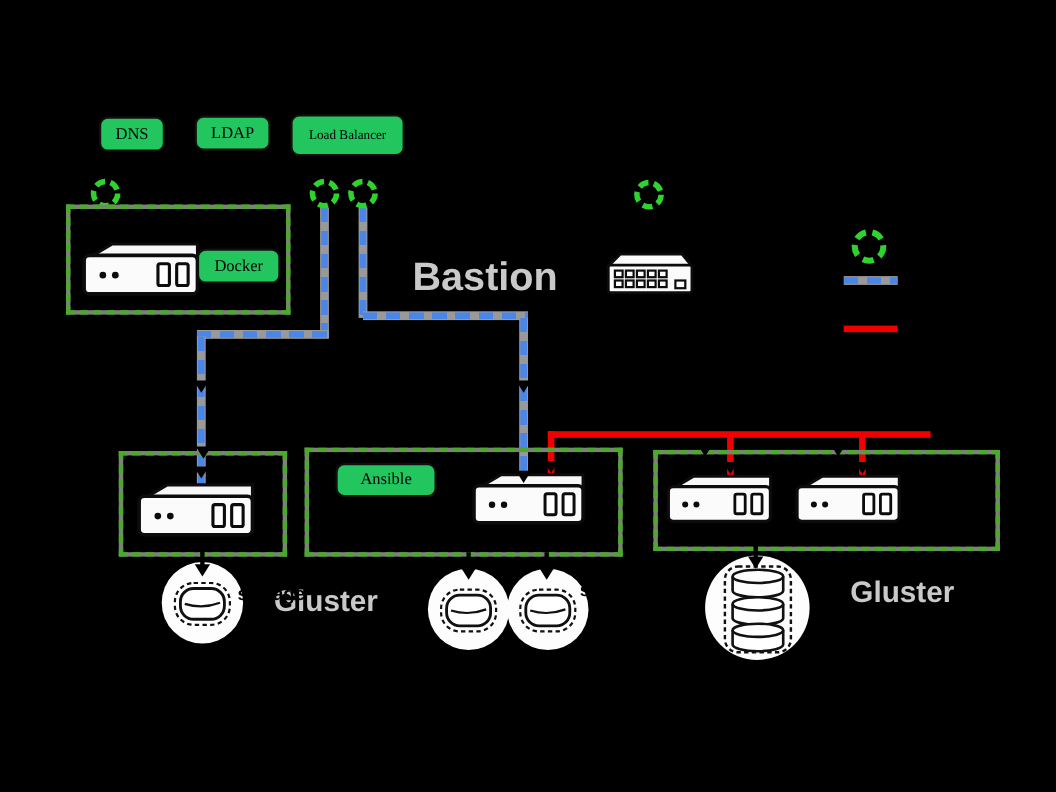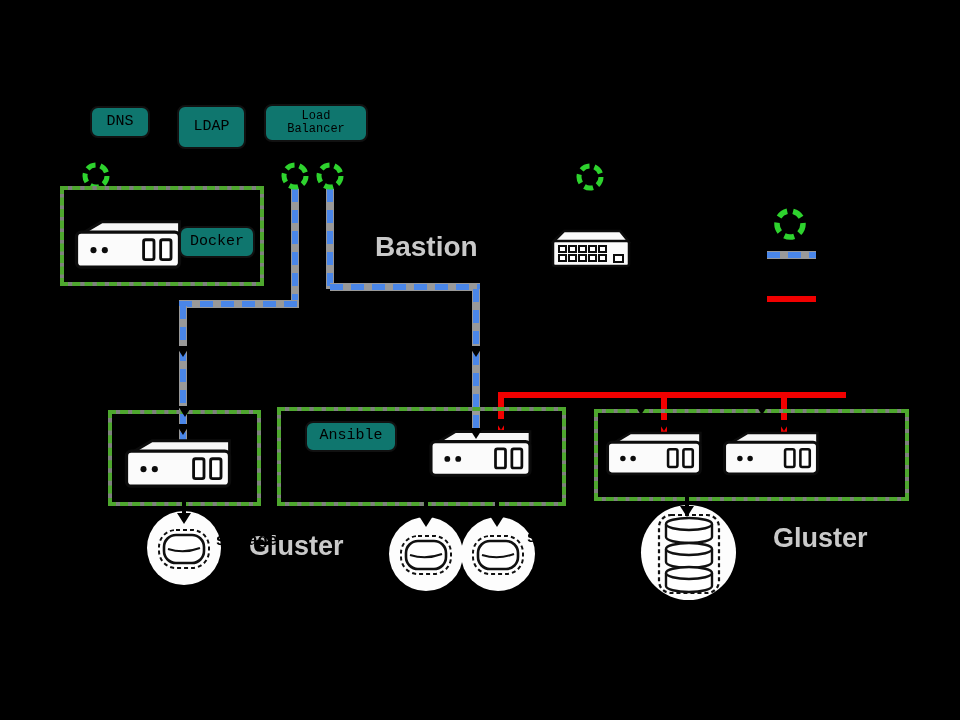--- a/index.html
+++ b/index.html
@@ -1,23 +1,23 @@
 <!DOCTYPE html>
 <html><head>
 <meta charset="utf-8">
 <style>
   html,body{margin:0;padding:0;background:#000;}
   #stage{position:relative;width:960px;height:720px;background:#000;overflow:hidden;
          font-family:"Liberation Sans",sans-serif;}
-  .chip{position:absolute;box-sizing:border-box;background:#0f766e;border:2px solid #111;
+  .chip{position:absolute;box-sizing:border-box;background:#22c55e;border:2px solid #111;
         border-radius:8px;display:flex;align-items:center;justify-content:center;text-align:center;
-        font-size:15px;color:#000;line-height:1.12;font-family:Liberation Mono, monospace;}
+        font-size:15px;color:#000;line-height:1.12;font-family:Liberation Serif, serif;}
   .gbox{position:absolute;box-sizing:border-box;border:4px solid #7f7f7f;}
   .gbox::before{content:"";position:absolute;inset:-4px;border:4px dashed #4ea72e;pointer-events:none;}
-  .glabel{position:absolute;font-weight:bold;font-size:28px;color:#c9c9c9;white-space:nowrap;}
+  .glabel{position:absolute;font-weight:bold;font-size:36px;color:#c9c9c9;white-space:nowrap;}
   .pipe{position:absolute;background:#999;}
   .pipe.h::after{content:"";position:absolute;left:0;right:0;top:1px;bottom:1px;
         background:repeating-linear-gradient(90deg,#4a86e8 0 13px,transparent 13px 21px);}
   .pipe.v::after{content:"";position:absolute;top:0;bottom:0;left:1px;right:1px;
         background:repeating-linear-gradient(180deg,#4a86e8 0 13px,transparent 13px 21px);}
   .red{position:absolute;background:#f10000;}
   .ring{position:absolute;}
   .icon{position:absolute;display:flex;align-items:center;justify-content:center;}
   .diskbg{position:absolute;border-radius:50%;background:#fdfdfd;display:flex;
           align-items:center;justify-content:center;}
@@ -39,21 +39,21 @@
   <div class="pipe v" style="left:472px;top:289px;width:8px;height:140px;"></div>
 
   <div class="red" style="left:498px;top:392px;width:6px;height:38px;"></div>
   <div class="red" style="left:498px;top:392px;width:348px;height:6px;"></div>
   <div class="red" style="left:661px;top:396px;width:6px;height:36px;"></div>
   <div class="red" style="left:781px;top:396px;width:6px;height:36px;"></div>
 
   <div class="chip" style="left:90px;top:106px;width:60px;height:32px;">
     <span>DNS</span>
   </div>
-  <div class="chip" style="left:177px;top:105px;width:69px;height:44px;">
+  <div class="chip" style="left:177px;top:105px;width:69px;height:32px;">
     <span>LDAP</span>
   </div>
   <div class="chip" style="left:264px;top:104px;width:104px;height:38px;font-size:12px;padding:0 8px;">
     <span>Load Balancer</span>
   </div>
 
   <div class="ring" style="left:81px;top:161px;">
     <svg width="30" height="30">
         <circle cx="15" cy="15" r="11" fill="none" stroke="#2ed32e" stroke-width="5" stroke-dasharray="9 5"></circle>
       </svg>

